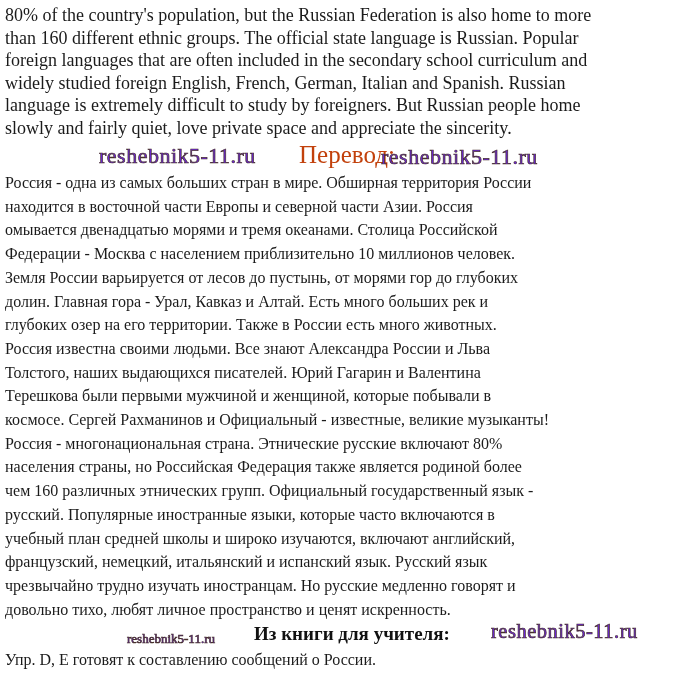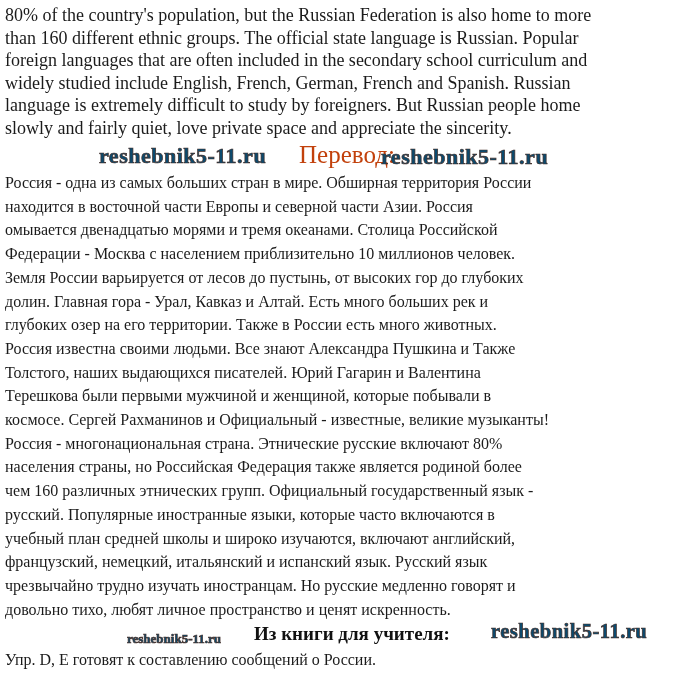--- a/index.html
+++ b/index.html
@@ -30,22 +30,22 @@
     position: relative;
     height: 32px;
   }
   .teacher-row {
     position: relative;
     height: 27px;
   }
 
   .wm {
     font-family: "Liberation Serif", serif;
-    font-weight: bold;
-    color: #0c4a6e;
+    font-weight: normal;
+    color: #6d28d9;
     -webkit-text-stroke: 0.7px #46302a;
     white-space: nowrap;
     text-align: right;
   }
   .wm-mid-left  { position: absolute; left: 99px;  top: 4px;  font-size: 22px; letter-spacing: 0.5px; }
   .wm-mid-right { position: absolute; left: 381px; top: 5px;  font-size: 22px; letter-spacing: 0.5px; }
   .perevod {
     position: absolute; left: 299px; top: 2px;
     font-size: 25px; color: #c2410c;
   }
@@ -66,40 +66,40 @@
 </style>
 </head>
 <body>
 
 <div class="page">
 
   <div class="para para-en">
     <div class="tline">80% of the country's population, but the Russian Federation is also home to more</div>
     <div class="tline">than 160 different ethnic groups. The official state language is Russian. Popular</div>
     <div class="tline">foreign languages that are often included in the secondary school curriculum and</div>
-    <div class="tline">widely studied include English, French, German, French and Spanish. Russian</div>
+    <div class="tline">widely studied foreign English, French, German, Italian and Spanish. Russian</div>
     <div class="tline">language is extremely difficult to study by foreigners. But Russian people home</div>
     <div class="tline">slowly and fairly quiet, love private space and appreciate the sincerity.</div>
   </div>
 
   <div class="divider-row">
     <span class="wm wm-mid-left">reshebnik5-11.ru</span>
     <span class="perevod">Перевод:</span>
     <span class="wm wm-mid-right">reshebnik5-11.ru</span>
   </div>
 
   <div class="para para-ru">
     <div class="tline">Россия - одна из самых больших стран в мире. Обширная территория России</div>
     <div class="tline">находится в восточной части Европы и северной части Азии. Россия</div>
     <div class="tline">омывается двенадцатью морями и тремя океанами. Столица Российской</div>
     <div class="tline">Федерации - Москва с населением приблизительно 10 миллионов человек.</div>
-    <div class="tline">Земля России варьируется от лесов до пустынь, от высоких гор до глубоких</div>
+    <div class="tline">Земля России варьируется от лесов до пустынь, от морями гор до глубоких</div>
     <div class="tline">долин. Главная гора - Урал, Кавказ и Алтай. Есть много больших рек и</div>
     <div class="tline">глубоких озер на его территории. Также в России есть много животных.</div>
-    <div class="tline">Россия известна своими людьми. Все знают Александра Пушкина и Также</div>
+    <div class="tline">Россия известна своими людьми. Все знают Александра России и Льва</div>
     <div class="tline">Толстого, наших выдающихся писателей. Юрий Гагарин и Валентина</div>
     <div class="tline">Терешкова были первыми мужчиной и женщиной, которые побывали в</div>
     <div class="tline">космосе. Сергей Рахманинов и Официальный - известные, великие музыканты!</div>
     <div class="tline">Россия - многонациональная страна. Этнические русские включают 80%</div>
     <div class="tline">населения страны, но Российская Федерация также является родиной более</div>
     <div class="tline">чем 160 различных этнических групп. Официальный государственный язык -</div>
     <div class="tline">русский. Популярные иностранные языки, которые часто включаются в</div>
     <div class="tline">учебный план средней школы и широко изучаются, включают английский,</div>
     <div class="tline">французский, немецкий, итальянский и испанский язык. Русский язык</div>
     <div class="tline">чрезвычайно трудно изучать иностранцам. Но русские медленно говорят и</div>

